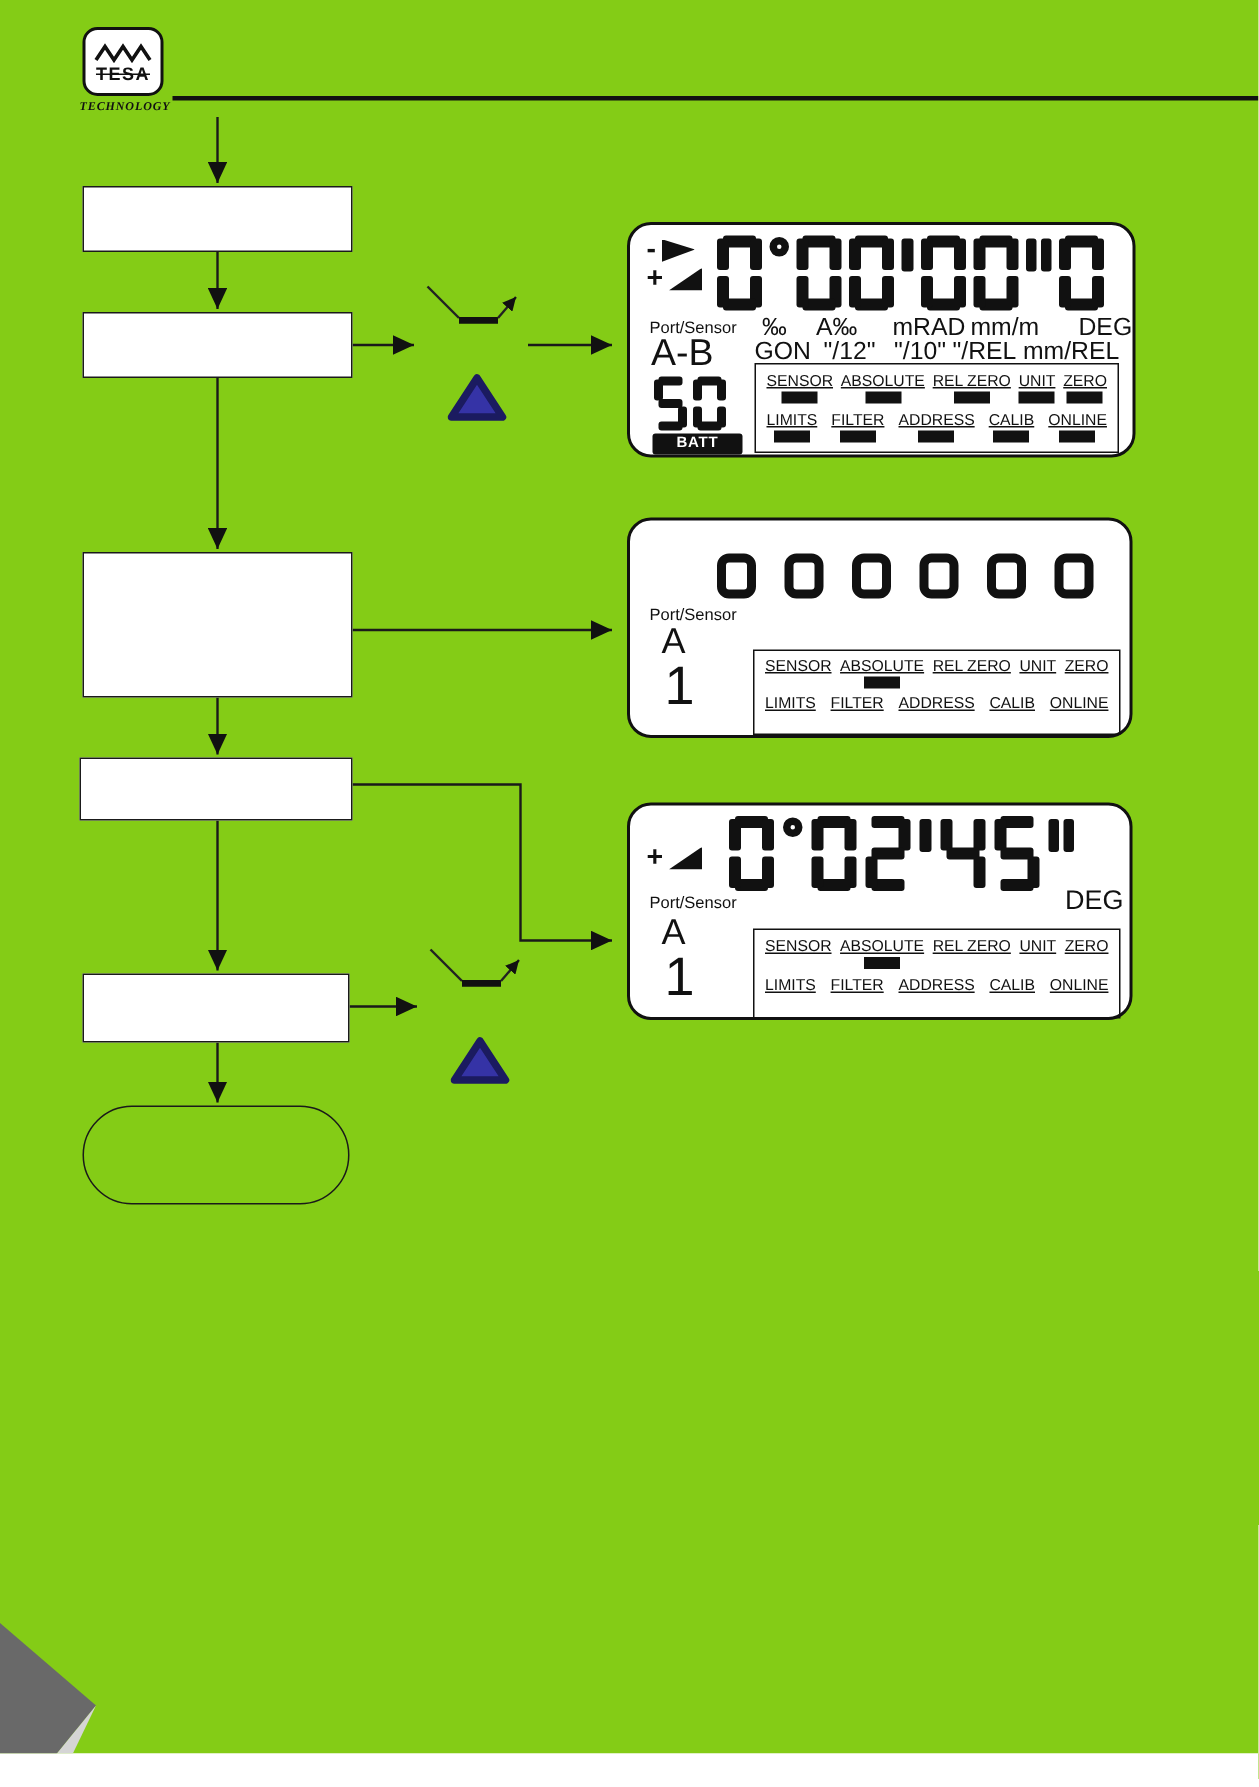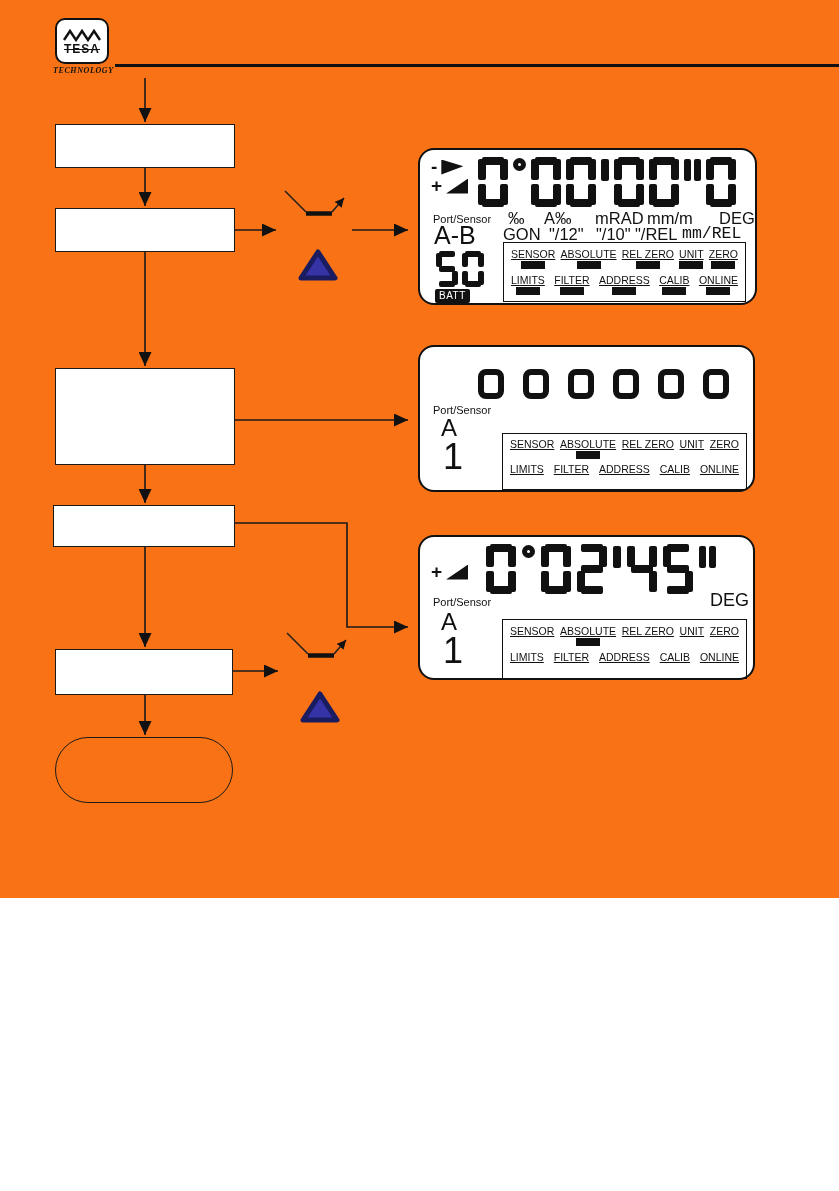--- a/index.html
+++ b/index.html
@@ -1,18 +1,18 @@
 <!DOCTYPE html>
 <html><head>
 <meta charset="utf-8">
 <style>
   * { margin:0; padding:0; box-sizing:border-box; }
   html,body { background:#fff; }
   body { font-family:"Liberation Sans", sans-serif; color:#111; }
-  .page { position:relative; width:839px; height:898px; background:#f97316; overflow:hidden; }
+  .page { position:relative; width:839px; height:1169px; background:#84cc16; overflow:hidden; }
 
   
   .logo-box { position:absolute; left:55px; top:18px; width:54px; height:46px;
     border:2.5px solid #111; border-radius:10px; display:flex; flex-direction:column;
     align-items:center; justify-content:center; gap:1px; background:#fff; }
   .logo-tesa { font-size:12px; font-weight:bold; letter-spacing:1px; text-decoration:line-through; line-height:1; }
   .brand-sub { position:absolute; left:53px; top:66px; font-family:"Liberation Serif", serif;
     font-style:italic; font-weight:bold; font-size:8px; letter-spacing:0.6px; }
   .header-rule { position:absolute; left:115px; top:64px; width:724px; height:2.5px; background:#111; }
 
@@ -84,21 +84,21 @@
   #disp2 .ps-label { left:13px; top:57px; }
   #disp3 .ps-label { left:13px; top:59px; }
   .port-val { position:absolute; font-size:25px; line-height:1; }
   #disp1 .port-val { left:14px; top:73px; }
   #disp2 .port-val { left:21px; top:69px; font-size:24px; }
   #disp3 .port-val { left:21px; top:73px; font-size:24px; }
   .sensor-val { position:absolute; font-size:36px; line-height:1; }
   #disp2 .sensor-val { left:23px; top:92px; }
   #disp3 .sensor-val { left:23px; top:96px; }
   .batt { position:absolute; left:15px; top:139px; background:#111; color:#fff;
-    font-size:10px; font-weight:normal; padding:1px 4px 2px; border-radius:2px; letter-spacing:0.5px; }
+    font-size:10px; font-weight:bold; padding:1px 16px 2px; border-radius:2px; letter-spacing:0.5px; }
 
   .unit { position:absolute; font-size:16.5px; line-height:1; white-space:nowrap; }
   .deg-label { position:absolute; left:290px; top:53px; font-size:18px; }
 
   .ind-box { position:absolute; border:1.6px solid #111; display:flex; flex-direction:column;
     justify-content:space-evenly; padding:0 7px; }
   #disp1 .ind-box { left:83px; top:92px; width:243px; height:60px; }
   #disp2 .ind-box { left:82px; top:86px; width:245px; height:57px; }
   #disp3 .ind-box { left:82px; top:82px; width:245px; height:60px; }
   .ind-row { display:flex; justify-content:space-between; }
@@ -238,21 +238,21 @@
     <div class="ps-label">Port/Sensor</div>
     <span class="unit" style="left:88px;top:60px;">‰</span>
     <span class="unit" style="left:124px;top:60px;">A‰</span>
     <span class="unit" style="left:175px;top:60px;">mRAD</span>
     <span class="unit" style="left:227px;top:60px;">mm/m</span>
     <span class="unit" style="left:299px;top:60px;">DEG</span>
     <span class="unit" style="left:83px;top:76px;">GON</span>
     <span class="unit" style="left:129px;top:76px;">"/12"</span>
     <span class="unit" style="left:176px;top:76px;">"/10"</span>
     <span class="unit" style="left:215px;top:76px;">"/REL</span>
-    <span class="unit" style="left:262px;top:76px;font-family:Liberation Mono, monospace;">mm/REL</span>
+    <span class="unit" style="left:262px;top:76px;">mm/REL</span>
     <div class="port-val">A-B</div>
     <div class="seg-sm">
         <div class="seg-digit">
           <div class="seg seg-a"></div>
           <div class="seg seg-c"></div>
           <div class="seg seg-d"></div>
           <div class="seg seg-f"></div>
           <div class="seg seg-g"></div>
         </div>
         <div class="seg-digit">

